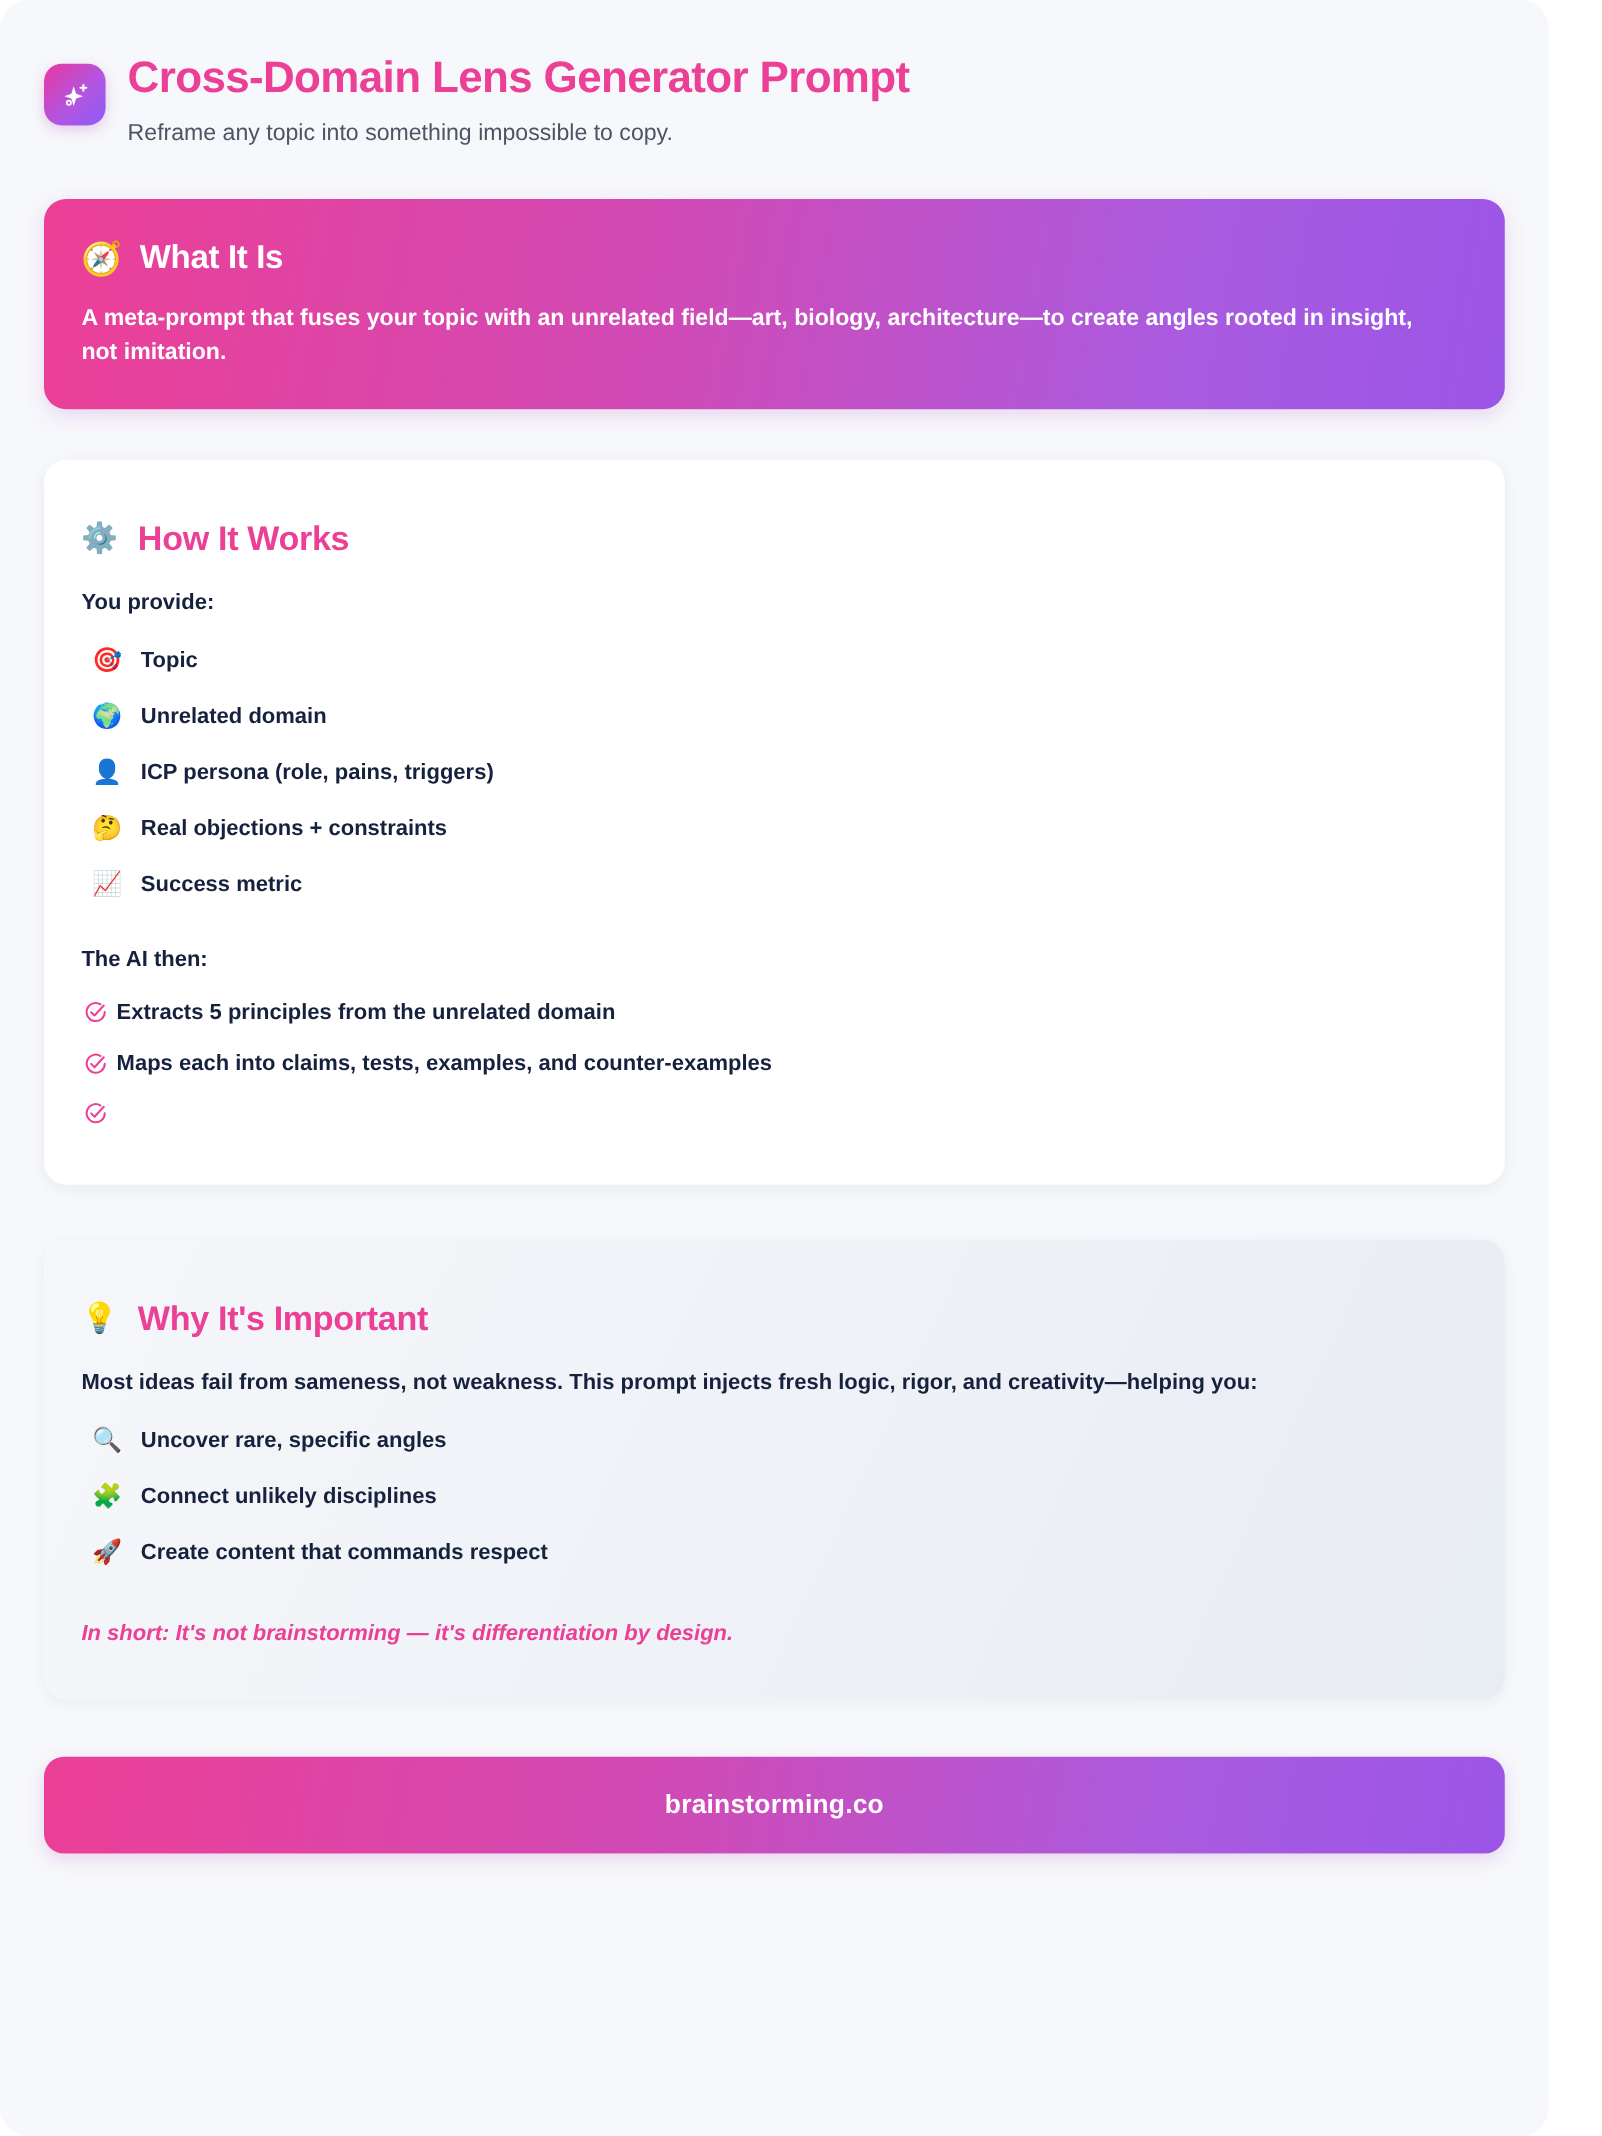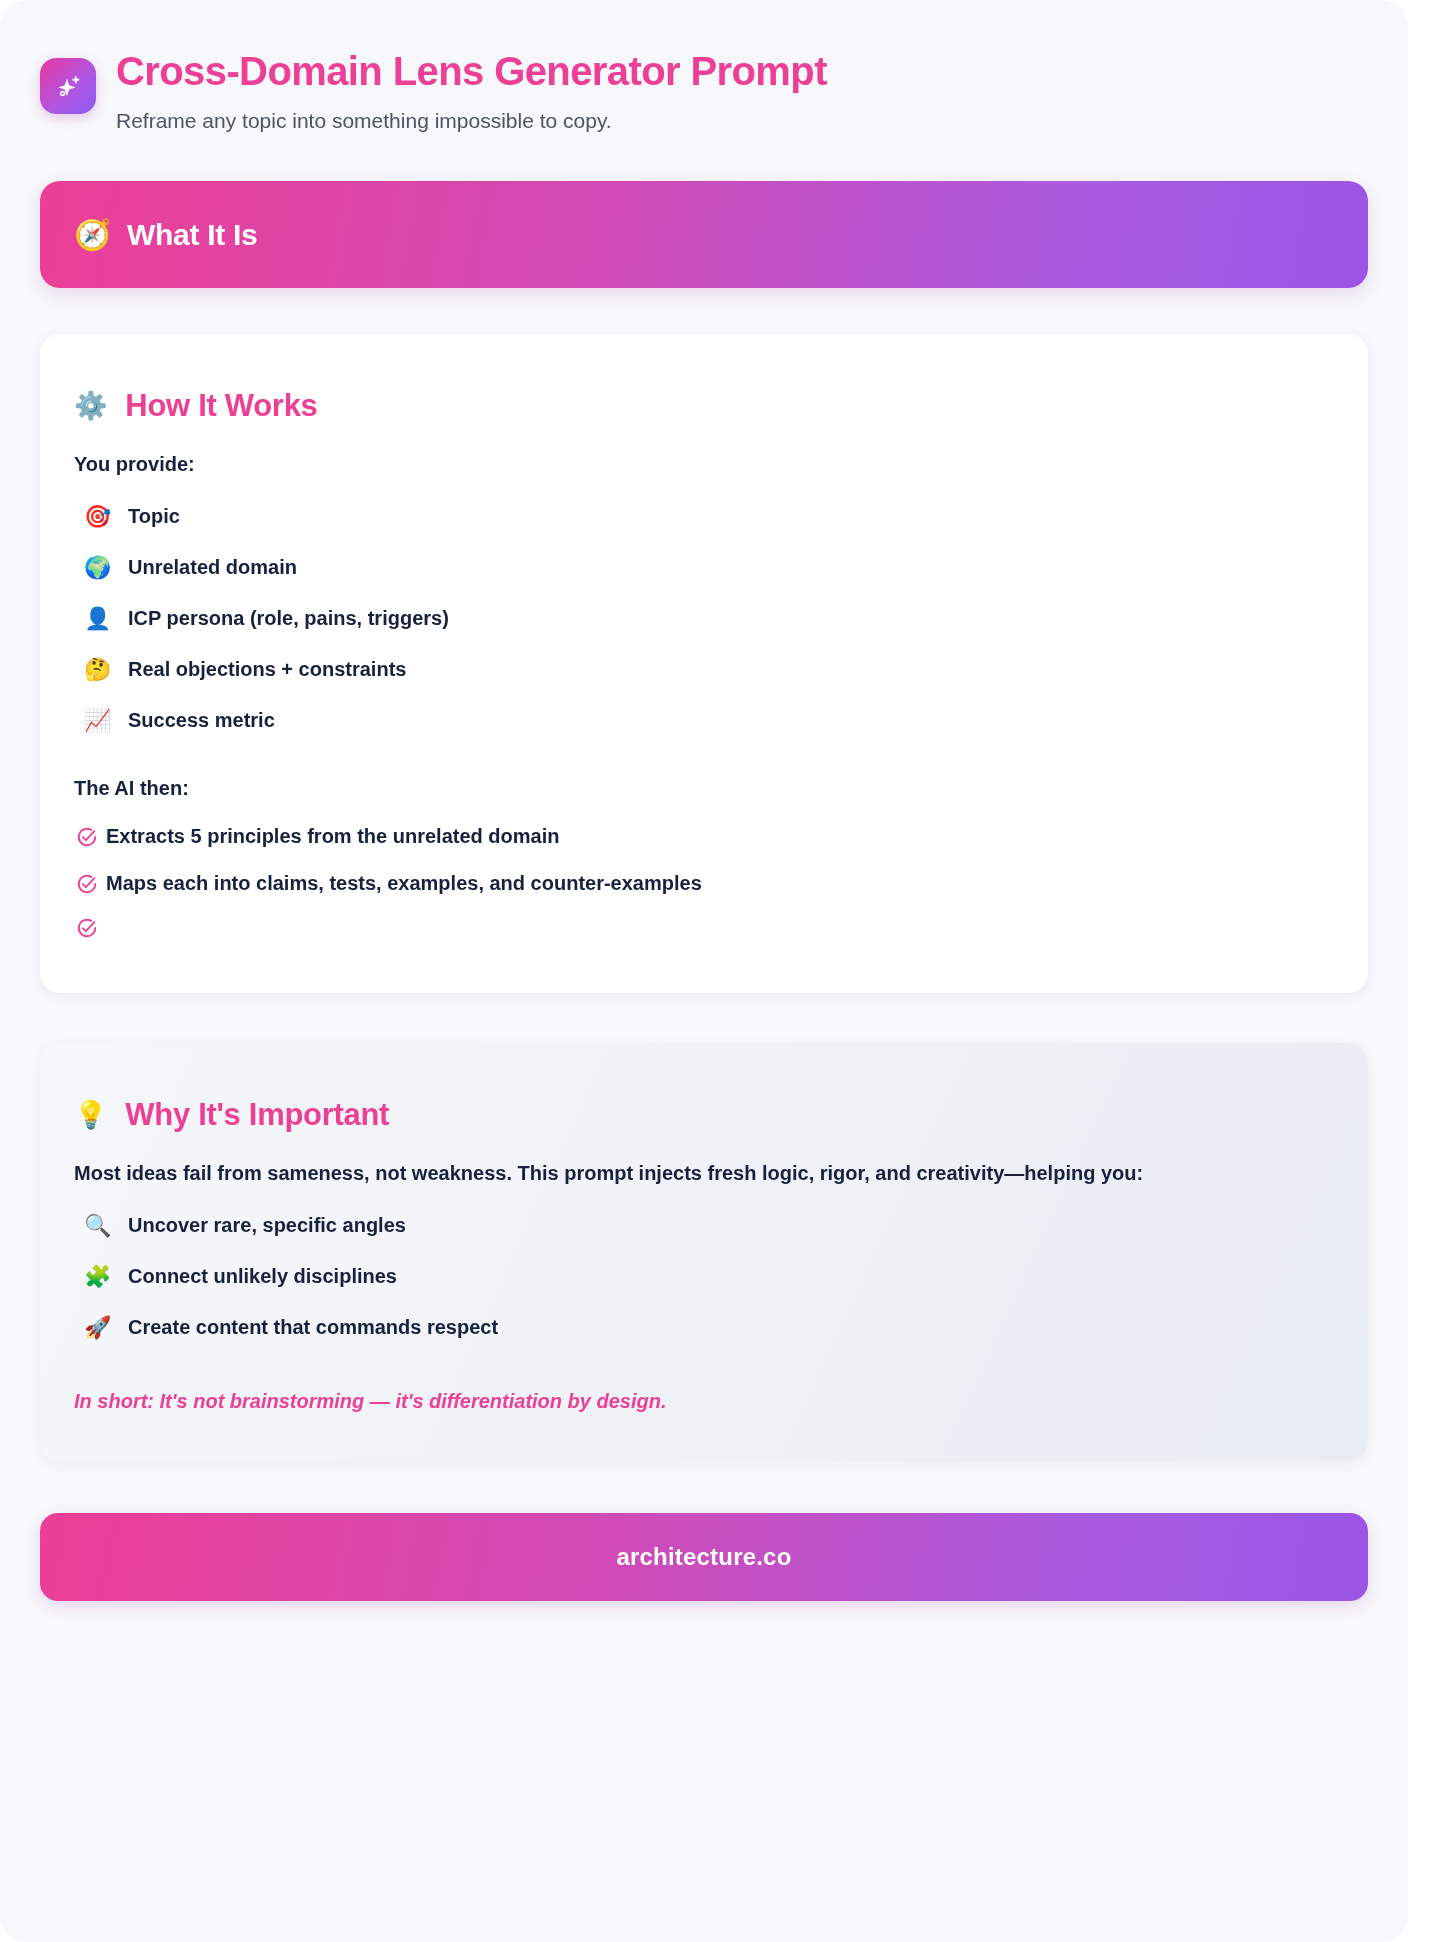--- a/index.html
+++ b/index.html
@@ -201,20 +201,21 @@
       <div class="title">Cross-Domain Lens Generator Prompt</div>
       <div class="subtitle">Reframe any topic into something impossible to copy.</div>
     </div>
   </div>
 
   <div class="card card-gradient">
     <div class="card-title">
       <span class="emoji">🧭</span>
       <span>What It Is</span>
     </div>
+    <div class="card-body">A meta-prompt that fuses your topic with an unrelated field—art, biology, architecture—to create angles rooted in insight, not imitation.</div>
   </div>
 
   <div class="card card-white">
     <div class="section-title">
       <span class="emoji">⚙️</span>
       <span>How It Works</span>
     </div>
 
     <div class="lead">You provide:</div>
 
@@ -287,16 +288,16 @@
       <li>
         <span class="emoji">🚀</span>
         <span>Create content that commands respect</span>
       </li>
     </ul>
 
     <div class="closing">In short: It's not brainstorming — it's differentiation by design.</div>
   </div>
 
   <div class="footer">
-    <span class="footer-text">architecture.co</span>
+    <span class="footer-text">brainstorming.co</span>
   </div>
 
 </div>
 
 </body></html>

